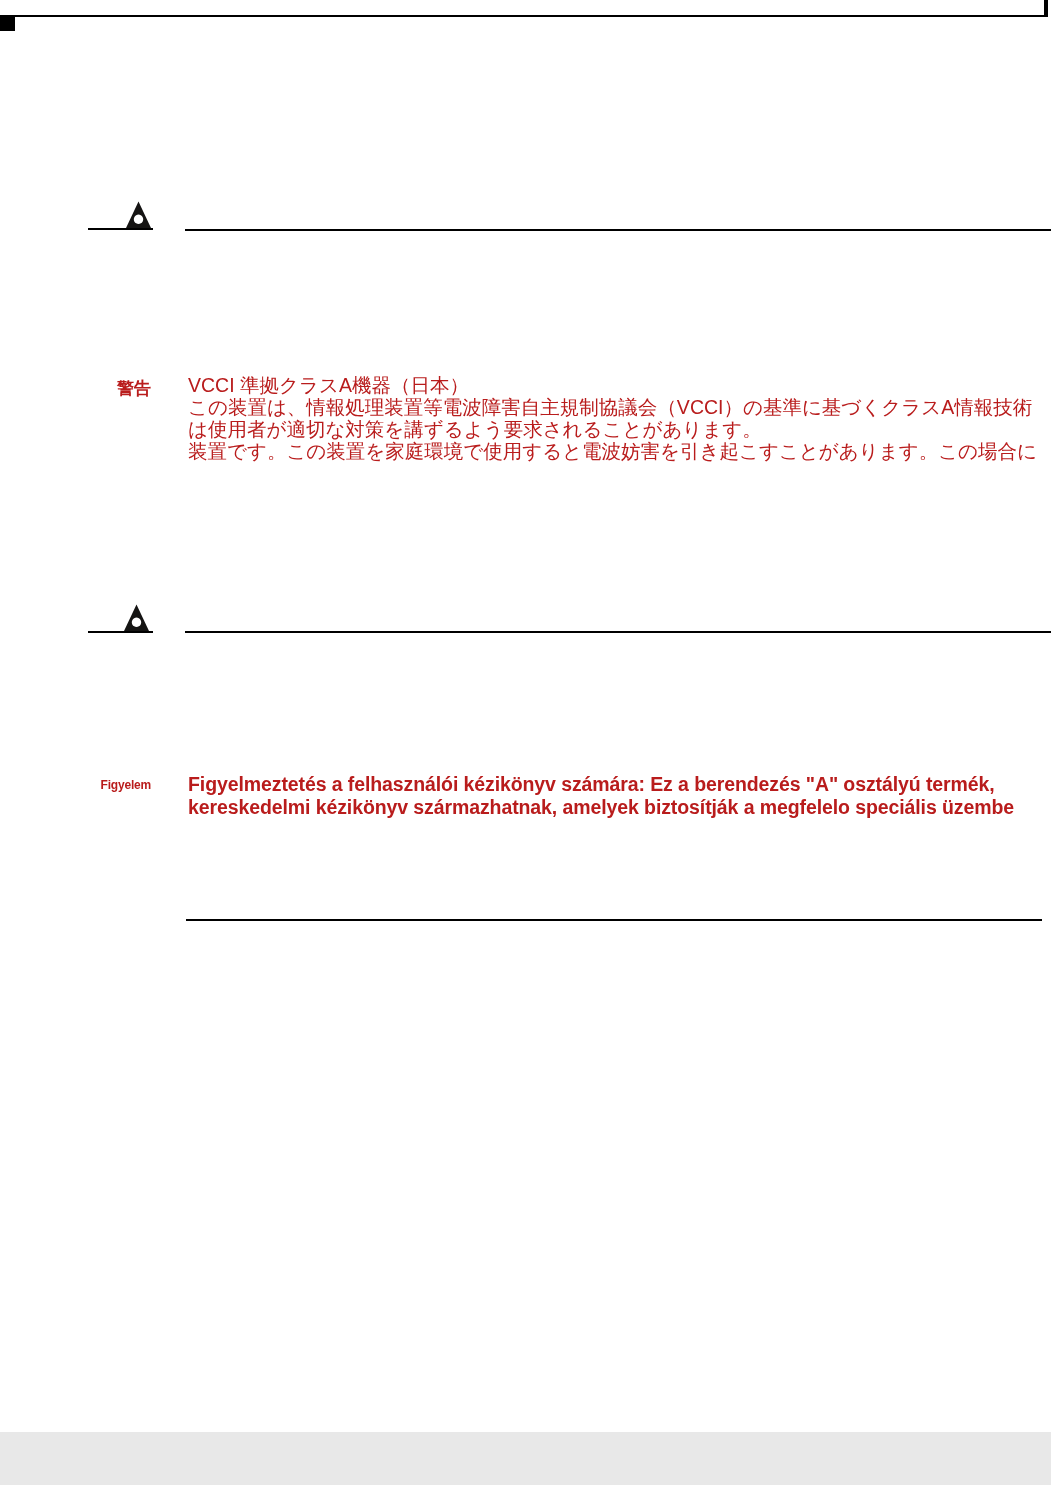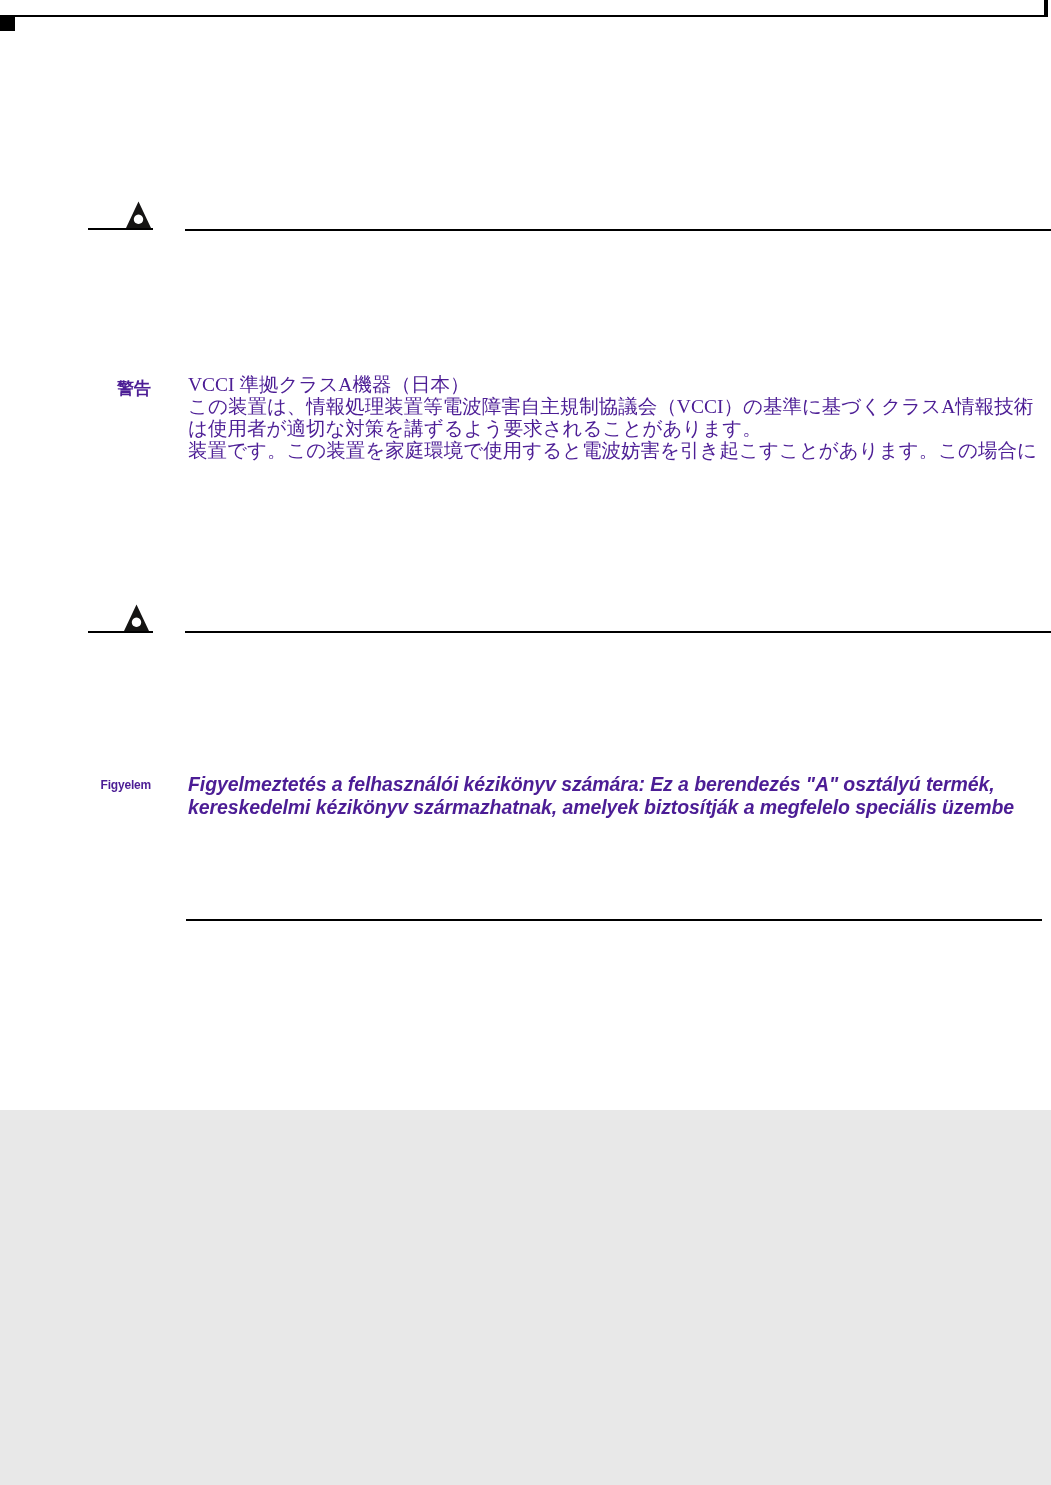--- a/index.html
+++ b/index.html
@@ -3,25 +3,25 @@
 <meta charset="utf-8">
 <style>
   html, body {
     margin: 0;
     padding: 0;
     background: #e8e8e8;
   }
   .page {
     position: relative;
     width: 1051px;
-    height: 1110px;
+    height: 1432px;
     background: #ffffff;
     overflow: hidden;
     font-family: "Liberation Sans", "DejaVu Sans", sans-serif;
-    color: #4c1d95;
+    color: #b91c1c;
   }
 
   
   .top-rule {
     position: absolute; left: 0; top: 15px;
     width: 1048px; height: 2px; background: #000;
   }
   .top-right-tick {
     position: absolute; left: 1044px; top: 0;
     width: 4px; height: 17px; background: #000;
@@ -73,27 +73,27 @@
   .label-hu { top: 778px; font-size: 12px; letter-spacing: -0.2px; }
 
   
   .warn-body {
     position: absolute; left: 188px; right: 0; overflow: hidden;
   }
   .body-jp {
     top: 374px;
     font-size: 19.5px; line-height: 22px; font-weight: 400;
   }
-  .body-jp .warn-line { white-space: nowrap; font-family: Liberation Serif, serif; }
+  .body-jp .warn-line { white-space: nowrap; }
   .body-hu {
     top: 773px;
     font-size: 19.5px; line-height: 23.2px; font-weight: 700;
     letter-spacing: -0.1px;
   }
-  .body-hu .warn-line { white-space: nowrap; font-style: italic; }
+  .body-hu .warn-line { white-space: nowrap; }
 
   
   .closing-rule {
     position: absolute; left: 186px; top: 919px;
     width: 856px; height: 2px; background: #000;
   }
 </style>
 </head>
 <body>
 

